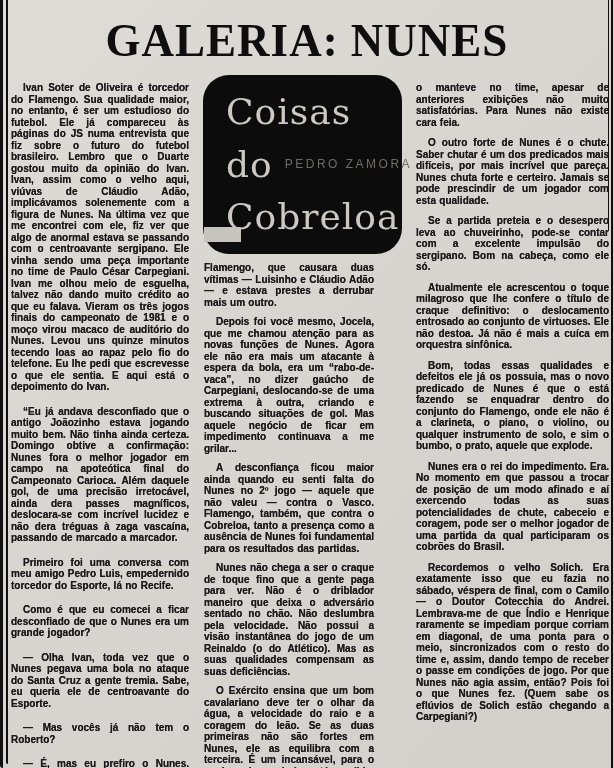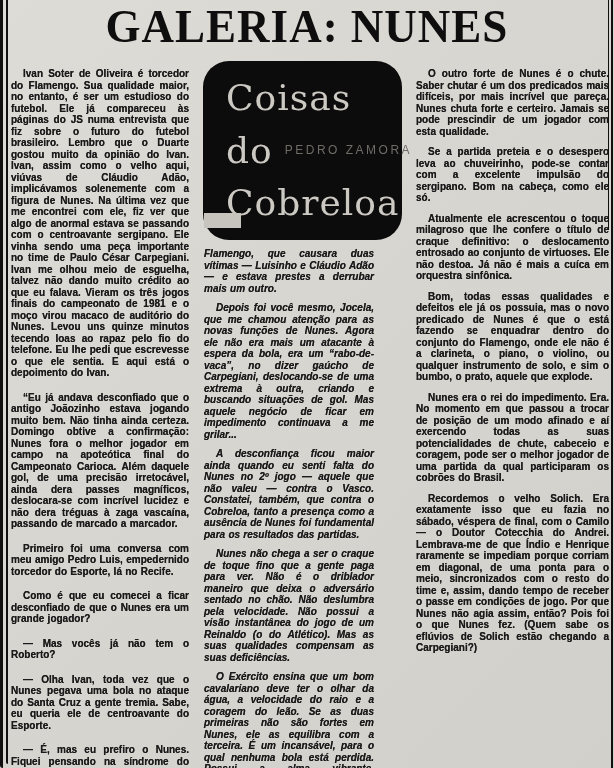--- a/index.html
+++ b/index.html
@@ -18,21 +18,21 @@
   }
   
   .edge { position: absolute; background: #101010; z-index: 5; }
   .edge-l1 { left: 0; top: 0; bottom: 0; width: 3px; border-bottom-left-radius: 10px; }
   .edge-l2 { left: 6px; top: 0; bottom: 4px; width: 1.5px; border-bottom-left-radius: 8px; }
   .edge-r1 { right: 1px; top: 0; bottom: 0; width: 2px; }
   .edge-r2 { right: 5px; top: 0; height: 230px; width: 1px; }
 
   .masthead {
     text-align: center;
-    padding-top: 2px;
+    padding-top: 16px;
     height: 54px;
   }
   .masthead h1 {
     margin: 0;
     font-family: "Liberation Serif", "DejaVu Serif", serif;
     font-weight: 900;
     font-size: 45px;
     line-height: 48px;
     letter-spacing: 1px;
     color: #0e0e0e;
@@ -55,21 +55,21 @@
     font-size: 10px;
     line-height: 11.5px;
     font-weight: 700;
     text-align: justify;
     text-indent: 12px;
     color: #1a1a1a;
     text-shadow: 0 0 0.4px #333;
     word-spacing: 0.5px;
   }
   .col-left p { margin-bottom: 13px; }
-  .col-mid p { width: 170px; margin-bottom: 8px; font-style: italic; }
+  .col-mid p { width: 170px; margin-bottom: 8px; }
   .col p.cont { text-indent: 0; }
   .col-mid p.tight { margin-bottom: 3px; }
 
   
   .colbox {
     position: relative;
     width: 197px; height: 177px;
     background: #0c0c0c;
     margin: 2px 0 9px 0;
     box-shadow: 0 0 0 1px #0c0c0c;
@@ -115,46 +115,47 @@
     <h1>GALERIA: NUNES</h1>
   </div>
 
   <div class="cols">
 
     <div class="col col-left">
       <p>Ivan Soter de Oliveira é torcedor do Flamengo. Sua qualidade maior, no entanto, é ser um estudioso do futebol. Ele já compareceu às páginas do JS numa entrevista que fiz sobre o futuro do futebol brasileiro. Lembro que o Duarte gostou muito da opinião do Ivan. Ivan, assim como o velho aqui, viúvas de Cláudio Adão, implicávamos solenemente com a figura de Nunes. Na última vez que me encontrei com ele, fiz ver que algo de anormal estava se passando com o centroavante sergipano. Ele vinha sendo uma peça importante no time de Paulo César Carpegiani. Ivan me olhou meio de esguelha, talvez não dando muito crédito ao que eu falava. Vieram os três jogos finais do campeonato de 1981 e o moço virou macaco de auditório do Nunes. Levou uns quinze minutos tecendo loas ao rapaz pelo fio do telefone. Eu lhe pedi que escrevesse o que ele sentia. E aqui está o depoimento do Ivan.</p>
       <p>“Eu já andava desconfiado que o antigo Joãozinho estava jogando muito bem. Não tinha ainda certeza. Domingo obtive a confirmação: Nunes fora o melhor jogador em campo na apoteótica final do Campeonato Carioca. Além daquele gol, de uma precisão irretocável, ainda dera passes magníficos, deslocara-se com incrível lucidez e não dera tréguas à zaga vascaína, passando de marcado a marcador.</p>
       <p>Primeiro foi uma conversa com meu amigo Pedro Luis, empedernido torcedor do Esporte, lá no Recife.</p>
       <p>Como é que eu comecei a ficar desconfiado de que o Nunes era um grande jogador?</p>
+      <p>— Olha Ivan, toda vez que o Nunes pegava uma bola no ataque do Santa Cruz a gente tremia. Sabe, eu queria ele de centroavante do Esporte.</p>
       <p>— Mas vocês já não tem o Roberto?</p>
-      <p>— Olha Ivan, toda vez que o Nunes pegava uma bola no ataque do Santa Cruz a gente tremia. Sabe, eu queria ele de centroavante do Esporte.</p>
       <p>— É, mas eu prefiro o Nunes. Fiquei pensando na síndrome do número 9 junto à torcida do</p>
     </div>
 
     <div class="col col-mid">
       <div class="colbox">
         <div class="bx-line first">
           <span>Coisas</span>
         </div>
         <div class="bx-line">
           <span>do</span><span class="byline">PEDRO ZAMORA</span>
         </div>
         <div class="bx-line">
           <span>Cobreloa</span>
         </div>
         <div class="box-accent"></div>
       </div>
       <p class="cont tight">Flamengo, que causara duas vítimas — Luisinho e Cláudio Adão — e estava prestes a derrubar mais um outro.</p>
       <p>Depois foi você mesmo, Jocela, que me chamou atenção para as novas funções de Nunes. Agora ele não era mais um atacante à espera da bola, era um “rabo-de-vaca”, no dizer gaúcho de Carpegiani, deslocando-se de uma extrema à outra, criando e buscando situações de gol. Mas aquele negócio de ficar em impedimento continuava a me grilar...</p>
-      <p>A desconfiança ficou maior ainda quando eu senti falta do Nunes no 2º jogo — aquele que não valeu — contra o Vasco. Constatei, também, que contra o Cobreloa, tanto a presença como a ausência de Nunes foi fundamental para os resultados das partidas.</p>
+      <p>A desconfiança ficou maior ainda quando eu senti falta do Nunes no 2º jogo — aquele que não valeu — contra o Vasco. Flamengo, também, que contra o Cobreloa, tanto a presença como a ausência de Nunes foi fundamental para os resultados das partidas.</p>
       <p>Nunes não chega a ser o craque de toque fino que a gente paga para ver. Não é o driblador maneiro que deixa o adversário sentado no chão. Não deslumbra pela velocidade. Não possui a visão instantânea do jogo de um Reinaldo (o do Atlético). Mas as suas qualidades compensam as suas deficiências.</p>
       <p>O Exército ensina que um bom cavalariano deve ter o olhar da água, a velocidade do raio e a coragem do leão. Se as duas primeiras não são fortes em Nunes, ele as equilibra com a terceira. É um incansável, para o qual nenhuma bola está perdida. Possui a alma vibrante, característica que</p>
     </div>
 
     <div class="col col-right">
+      <p class="cont">o manteve no time, apesar de anteriores exibições não muito satisfatórias. Para Nunes não existe cara feia.</p>
       <p>O outro forte de Nunes é o chute. Saber chutar é um dos predicados mais difíceis, por mais incrível que pareça. Nunes chuta forte e certeiro. Jamais se pode prescindir de um jogador com esta qualidade.</p>
       <p>Se a partida preteia e o desespero leva ao chuveirinho, pode-se contar com a excelente impulsão do sergipano. Bom na cabeça, como ele só.</p>
       <p>Atualmente ele acrescentou o toque milagroso que lhe confere o título de craque definitivo: o deslocamento entrosado ao conjunto de virtuoses. Ele não destoa. Já não é mais a cuíca em orquestra sinfônica.</p>
       <p>Bom, todas essas qualidades e defeitos ele já os possuia, mas o novo predicado de Nunes é que o está fazendo se enquadrar dentro do conjunto do Flamengo, onde ele não é a clarineta, o piano, o violino, ou qualquer instrumento de solo, e sim o bumbo, o prato, aquele que explode.</p>
       <p>Nunes era o rei do impedimento. Era. No momento em que passou a trocar de posição de um modo afinado e aí exercendo todas as suas potencialidades de chute, cabeceio e coragem, pode ser o melhor jogador de uma partida da qual participaram os cobrões do Brasil.</p>
       <p>Recordemos o velho Solich. Era exatamente isso que eu fazia no sábado, véspera de final, com o Camilo — o Doutor Cotecchia do Andrei. Lembrava-me de que Índio e Henrique raramente se impediam porque corriam em diagonal, de uma ponta para o meio, sincronizados com o resto do time e, assim, dando tempo de receber o passe em condições de jogo. Por que Nunes não agia assim, então? Pois foi o que Nunes fez. (Quem sabe os eflúvios de Solich estão chegando a Carpegiani?)</p>
     </div>
 
   </div>
 </div>

